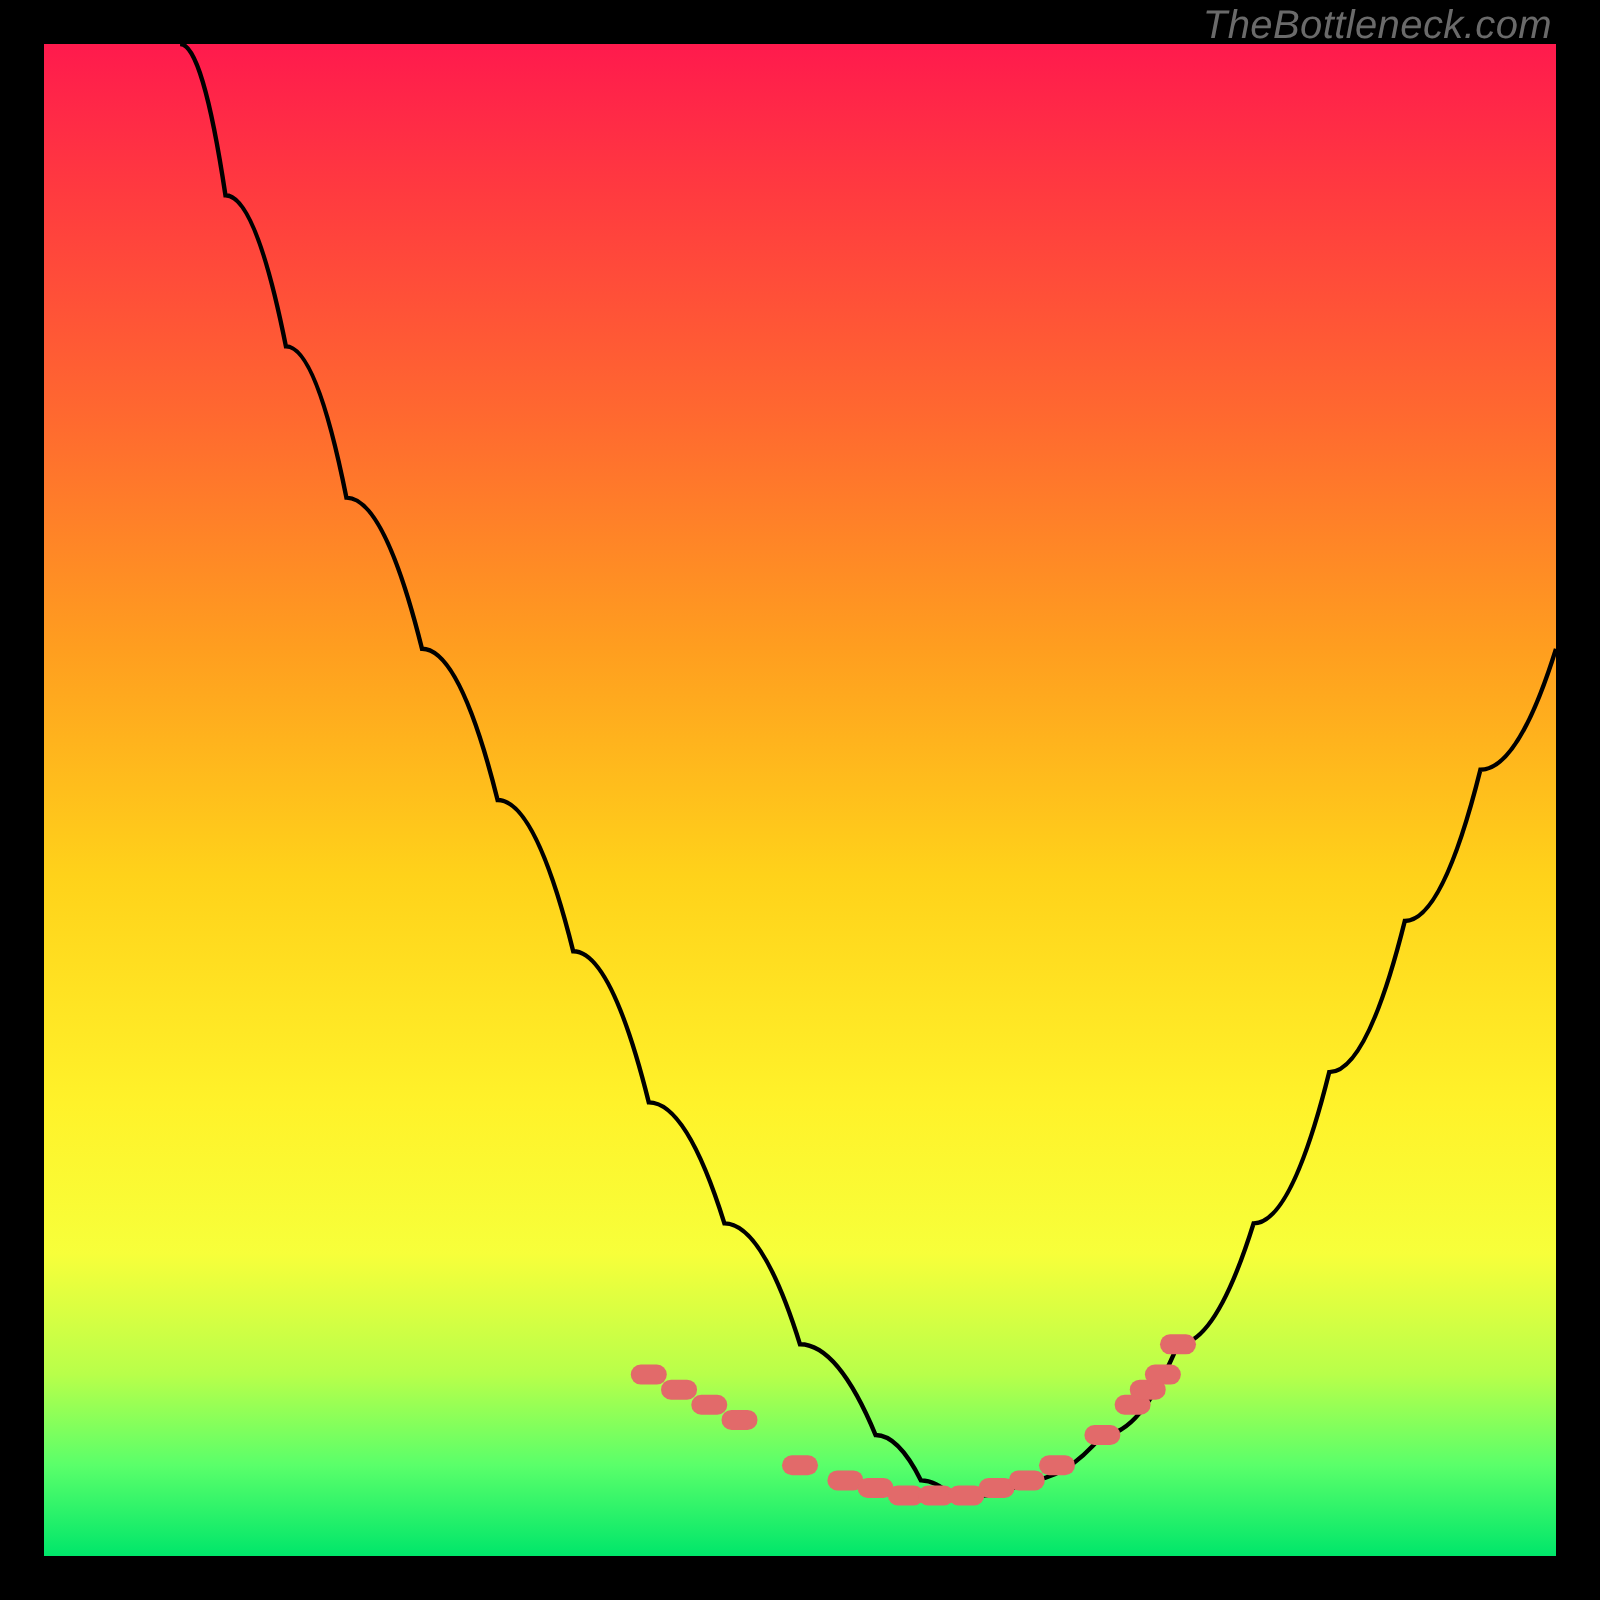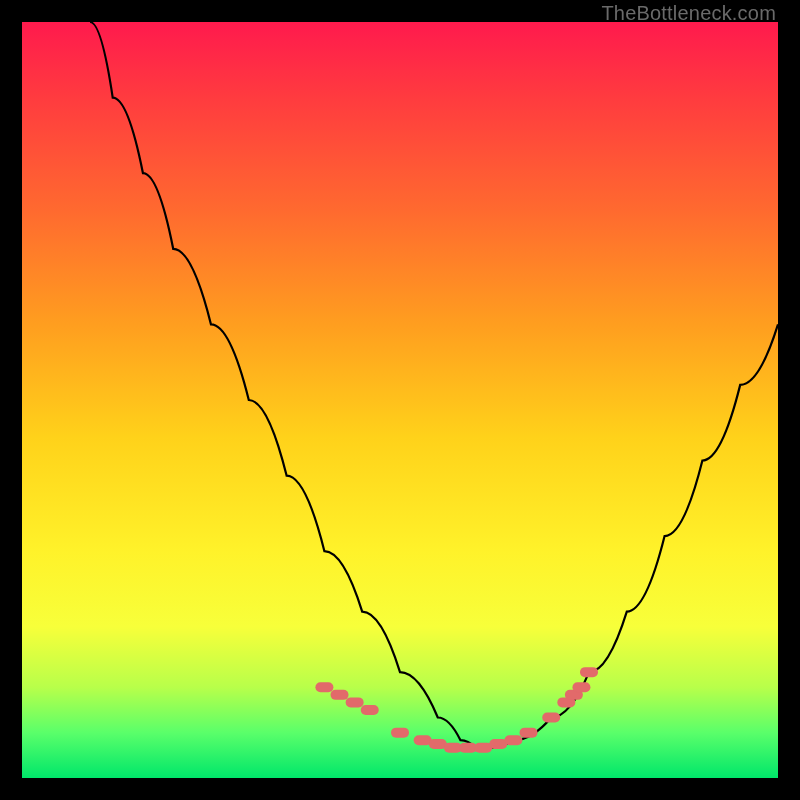--- a/index.html
+++ b/index.html
@@ -39,20 +39,21 @@
   }
   .watermark {
     position: absolute;
     top: 2px;
     right: 24px;
     color: #6a6a6a;
     font-size: 20px;
     font-weight: 500;
     letter-spacing: 0.2px;
     user-select: none;
+    font-style: italic;
   }
   svg.curve {
     position: absolute;
     left: 0;
     top: 0;
     width: 756px;
     height: 756px;
     overflow: visible;
   }
 </style>

